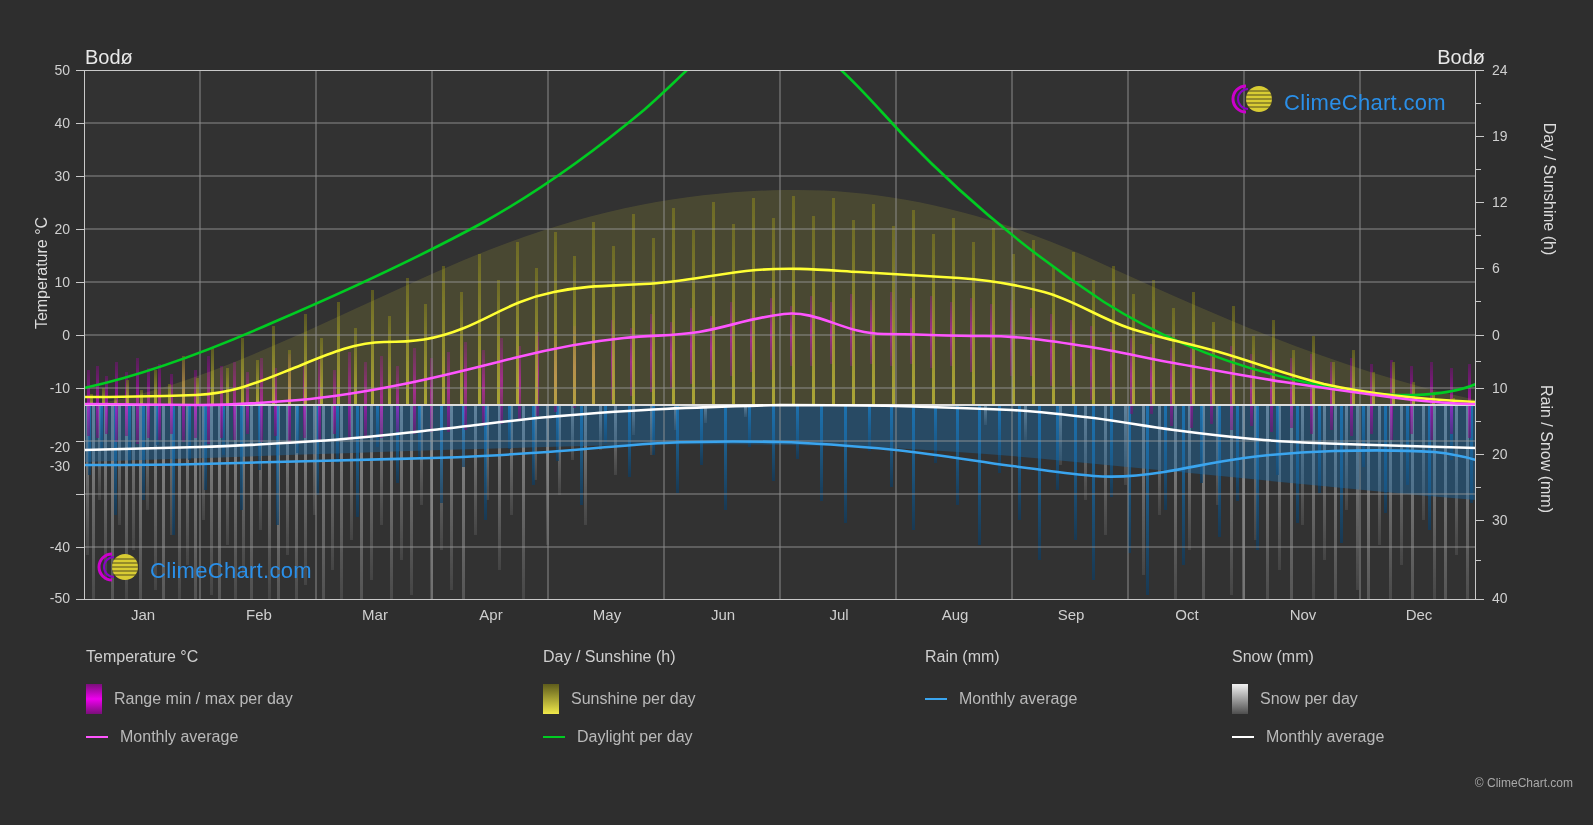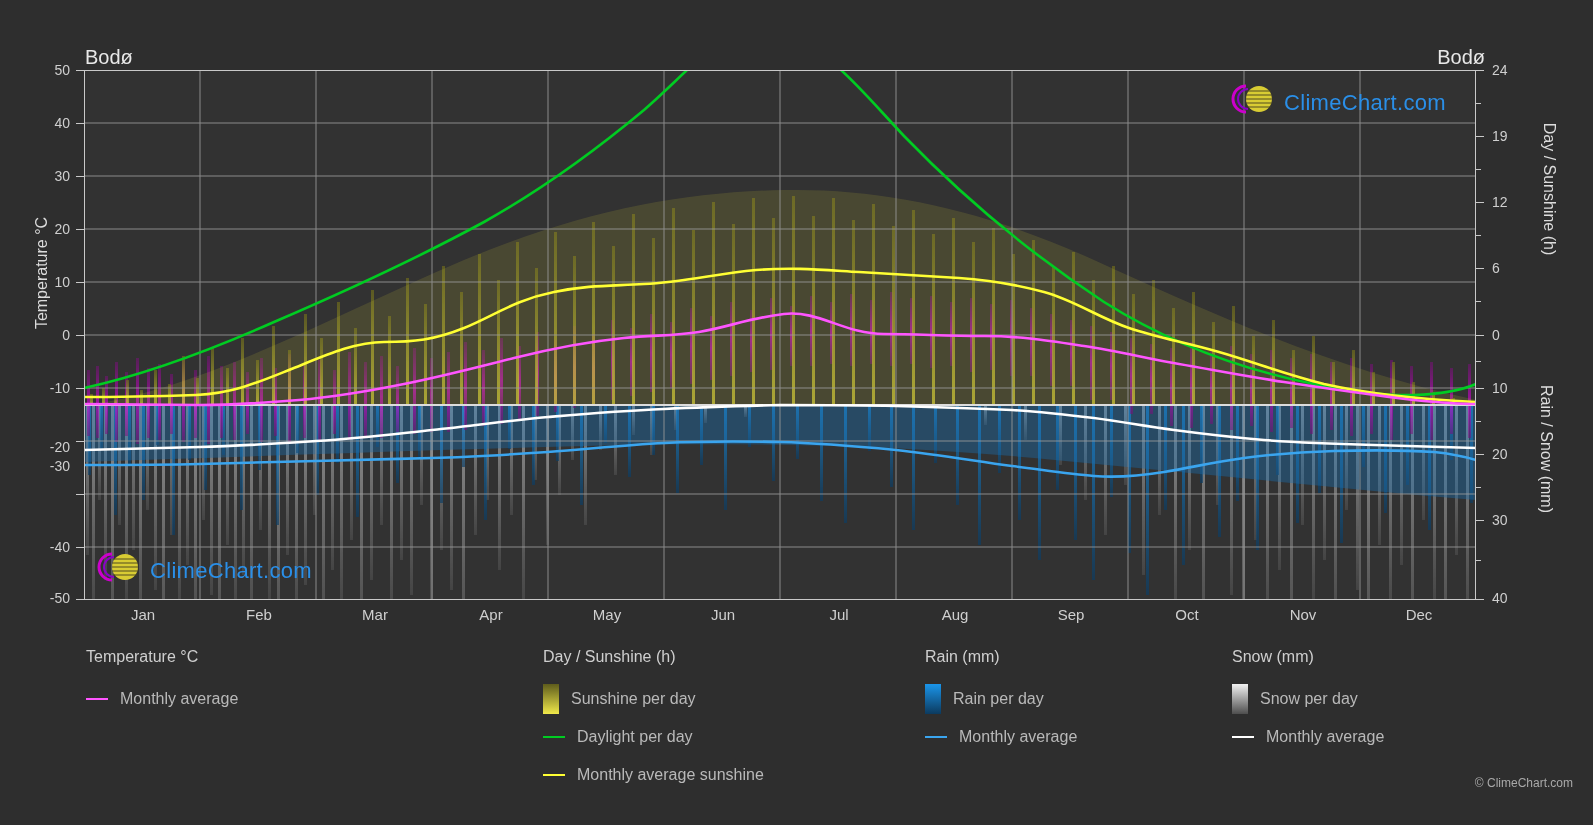--- a/index.html
+++ b/index.html
@@ -631,53 +631,47 @@
     <div class="xtick-label" style="left:1142px">Oct</div>
     <div class="xtick-label" style="left:1258px">Nov</div>
     <div class="xtick-label" style="left:1374px">Dec</div>
   </div>
 
   <div id="legend">
 
     <div class="legend-col" style="left:86px;">
       <div class="legend-head">Temperature °C</div>
       <div class="legend-row">
+        <span class="sw-box" style="background:linear-gradient(#7a0f7a,#ee00ee 50%,#7a0f7a);"></span>
+        <span class="legend-text">Range min / max per day</span>
+      </div>
+      <div class="legend-row">
         <span class="sw-wrap">
             <span class="sw-line" style="border-top-color:#ff55ff;"></span>
           </span>
         <span class="legend-text">Monthly average</span>
       </div>
     </div>
 
     <div class="legend-col" style="left:543px;">
       <div class="legend-head">Day / Sunshine (h)</div>
       <div class="legend-row">
         <span class="sw-box" style="background:linear-gradient(#5e5c1c,#f0e84a);"></span>
         <span class="legend-text">Sunshine per day</span>
       </div>
       <div class="legend-row">
         <span class="sw-wrap">
             <span class="sw-line" style="border-top-color:#00cc22;"></span>
           </span>
         <span class="legend-text">Daylight per day</span>
       </div>
-      <div class="legend-row">
-        <span class="sw-wrap">
-            <span class="sw-line" style="border-top-color:#ffff33;"></span>
-          </span>
-        <span class="legend-text">Monthly average sunshine</span>
-      </div>
     </div>
 
     <div class="legend-col" style="left:925px;">
       <div class="legend-head">Rain (mm)</div>
-      <div class="legend-row">
-        <span class="sw-box" style="background:linear-gradient(#1a95ea,#0c3a5e);"></span>
-        <span class="legend-text">Rain per day</span>
-      </div>
       <div class="legend-row">
         <span class="sw-wrap">
             <span class="sw-line" style="border-top-color:#3aa5ef;"></span>
           </span>
         <span class="legend-text">Monthly average</span>
       </div>
     </div>
 
     <div class="legend-col" style="left:1232px;">
       <div class="legend-head">Snow (mm)</div>

